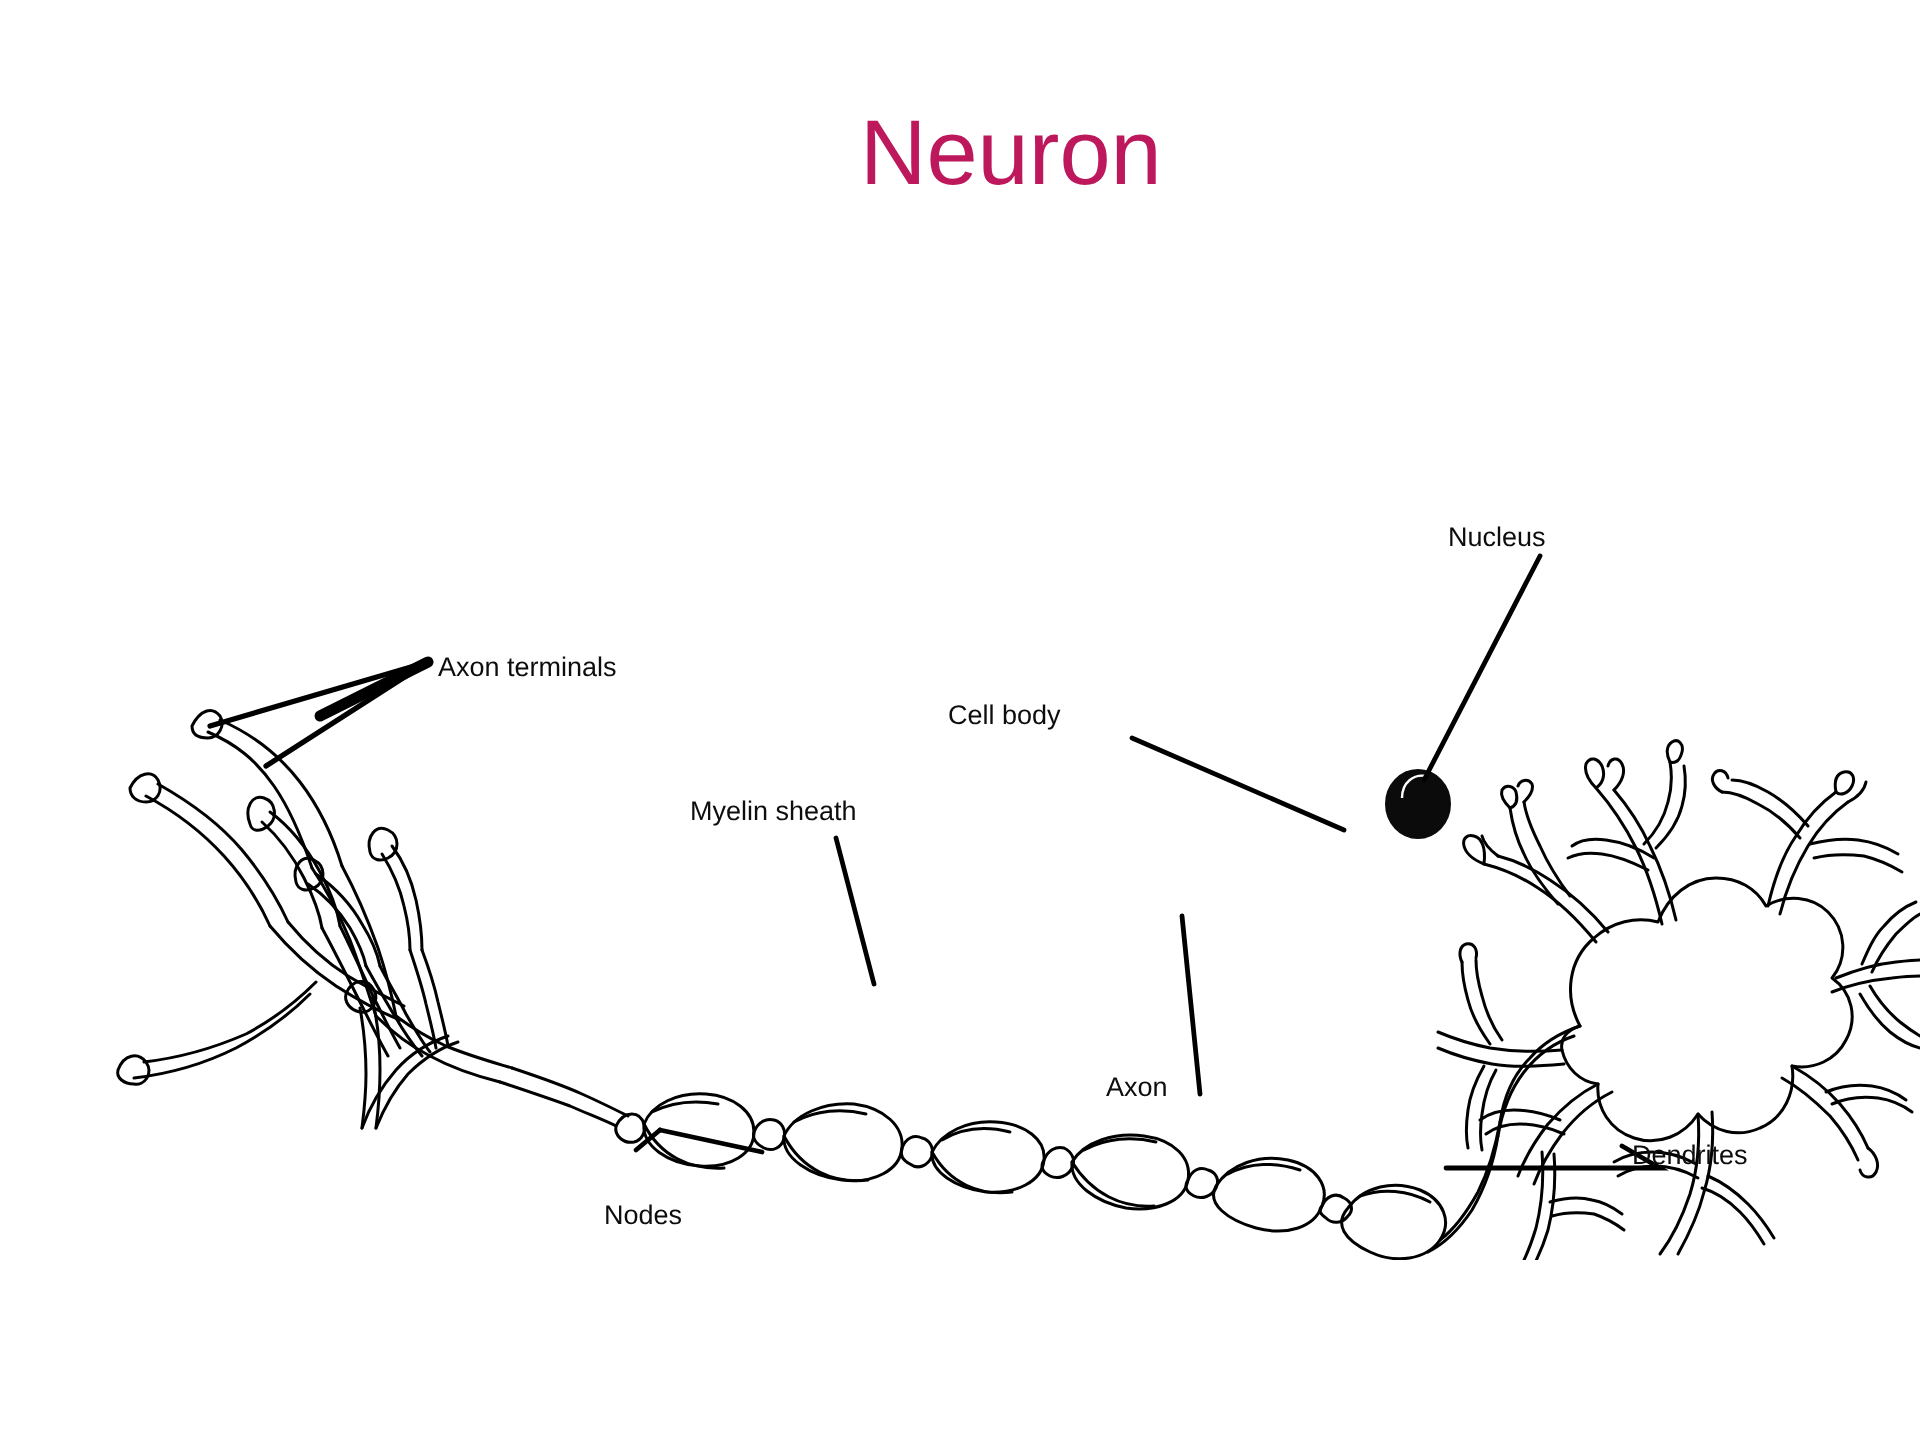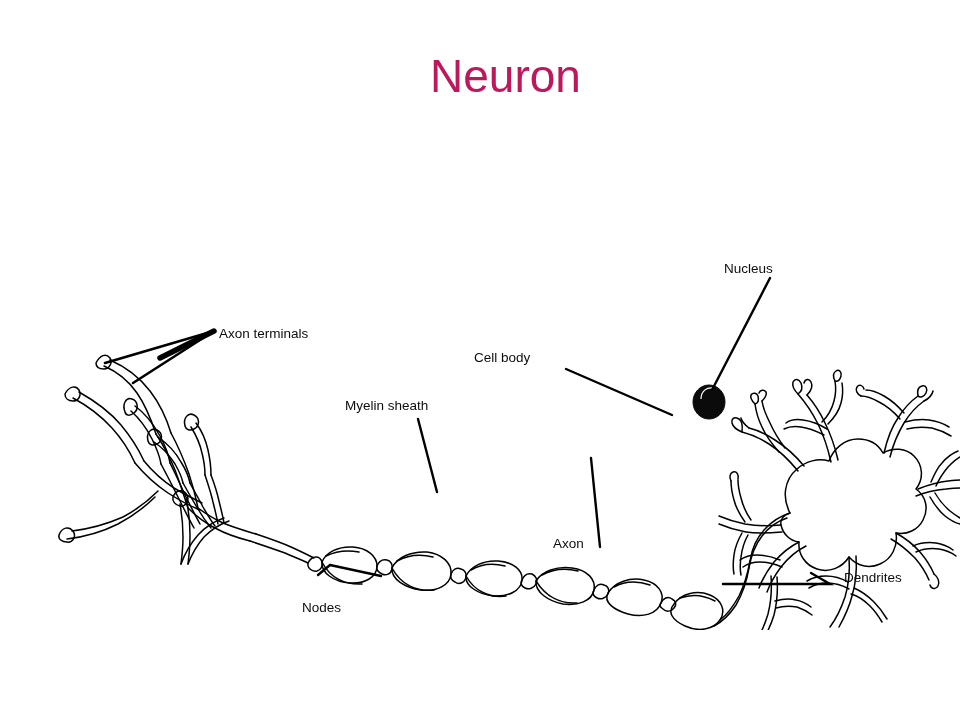--- a/index.html
+++ b/index.html
@@ -34,21 +34,21 @@
   .dlabel{
     position:absolute;font-size:13.5px;line-height:16px;color:#0d0d0d;
     font-weight:400;white-space:nowrap;
   }
   #label-axon-terminals{left:219px;top:326px;}
   #label-myelin-sheath{left:345px;top:398px;}
   #label-cell-body{left:474px;top:350px;}
   #label-nucleus{left:724px;top:261px;}
   #label-nodes{left:302px;top:600px;}
   #label-axon{left:553px;top:536px;}
-  #label-dendrites{left:816px;top:570px;margin-left:28px;}
+  #label-dendrites{left:816px;top:570px;}
 </style>
 </head>
 <body>
 
 <div class="slide">
 
   <div id="slide-title">Neuron</div>
 
 
 

